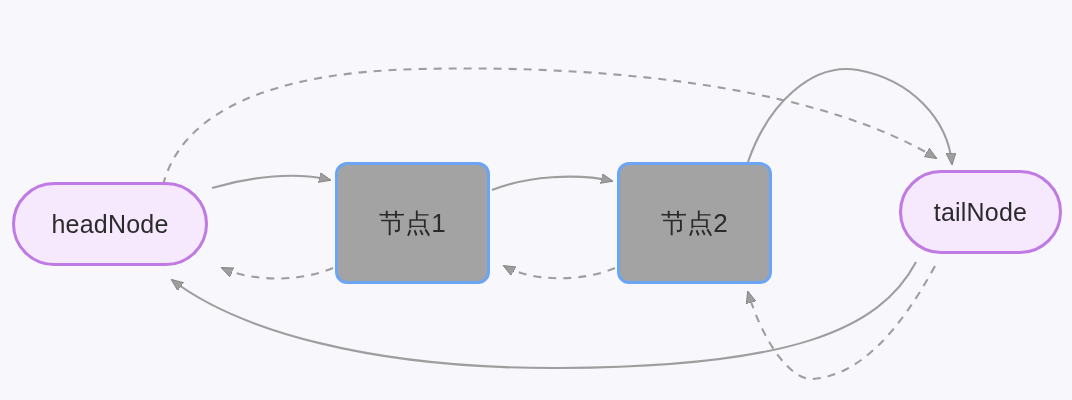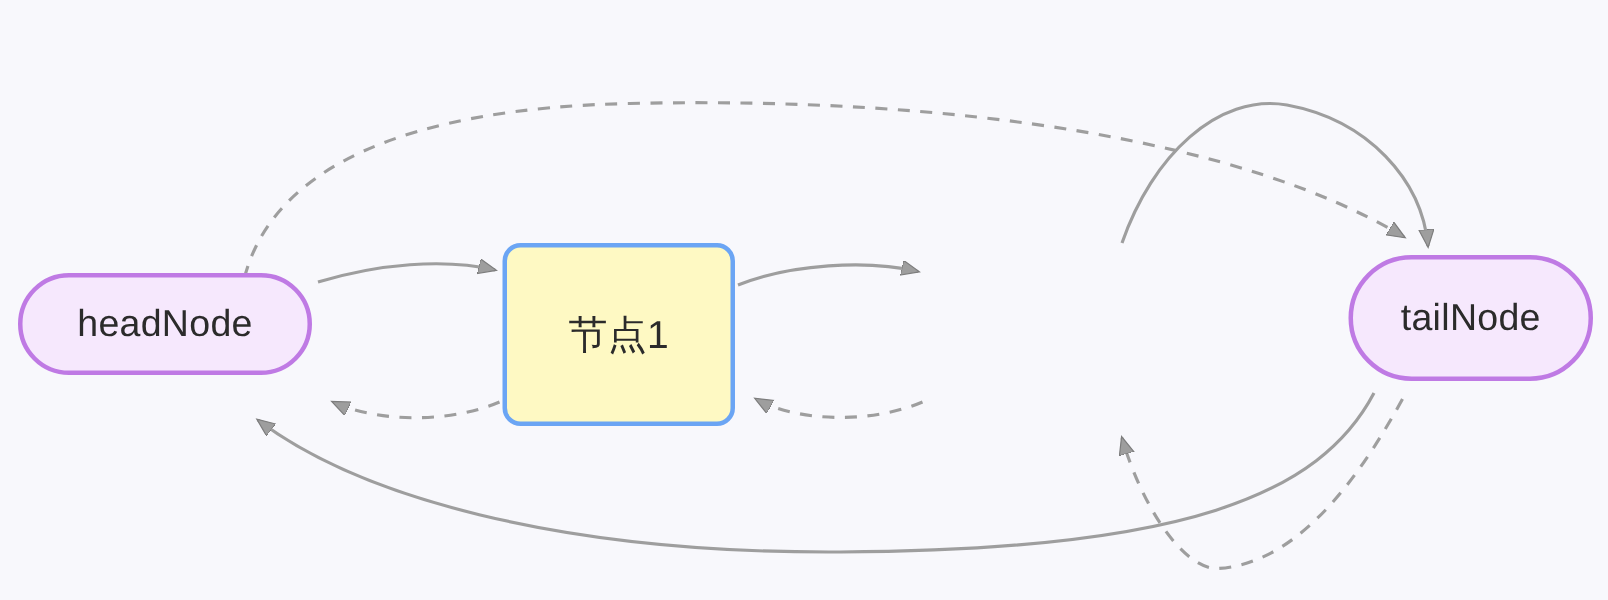--- a/index.html
+++ b/index.html
@@ -36,21 +36,21 @@
     line-height: 1;
     white-space: nowrap;
     letter-spacing: 0.2px;
   }
   .node.terminal {
     background: #f6e8fd;
     border: 3px solid #bf7ae4;
     border-radius: 999px;
   }
   .node.data {
-    background: #fef9c3;
+    background: #a3a3a3;
     border: 3px solid #6ba5f4;
     border-radius: 12px;
   }
   .node.data .node-label {
     font-size: 26px;
   }
   #watermark {
     position: absolute;
     right: 14px;
     bottom: 6px;
@@ -83,27 +83,30 @@
 
     <path d="M 748 162 C 768 104, 812 62, 858 70 C 912 80, 948 120, 952 164" fill="none" stroke="#9e9e9e" stroke-width="2.1" marker-end="url(#arrowGray)"></path>
 
     <path d="M 163 185 C 182 112, 270 72, 420 69 C 640 64, 830 94, 936 158" fill="none" stroke="#9e9e9e" stroke-width="2.1" stroke-dasharray="8 7" marker-end="url(#arrowGray)"></path>
 
     <path d="M 935 266 C 900 330, 860 376, 812 379 C 790 380, 762 340, 748 292" fill="none" stroke="#9e9e9e" stroke-width="2.1" stroke-dasharray="8 7" marker-end="url(#arrowGray)"></path>
 
     <path d="M 916 262 C 880 330, 790 367, 560 368 C 370 369, 238 330, 172 280" fill="none" stroke="#9e9e9e" stroke-width="2.1" marker-end="url(#arrowGray)"></path>
   </svg>
 
-  <div class="node terminal" style="left:12px; top:182px; width:196px; height:68px;">
+  <div class="node terminal" style="left:12px; top:182px; width:196px; height:84px;">
     <span class="node-label">headNode</span>
   </div>
 
   <div class="node data" style="left:335px; top:162px; width:155px; height:122px;">
     <span class="node-label">节点1</span>
   </div>
 
+  <div class="node data" style="left:617px; top:162px; width:155px; height:122px;">
+    <span class="node-label">节点2</span>
+  </div>
 
   <div class="node terminal" style="left:899px; top:170px; width:163px; height:84px;">
     <span class="node-label">tailNode</span>
   </div>
 
 
 </div>
 
 </body></html>

